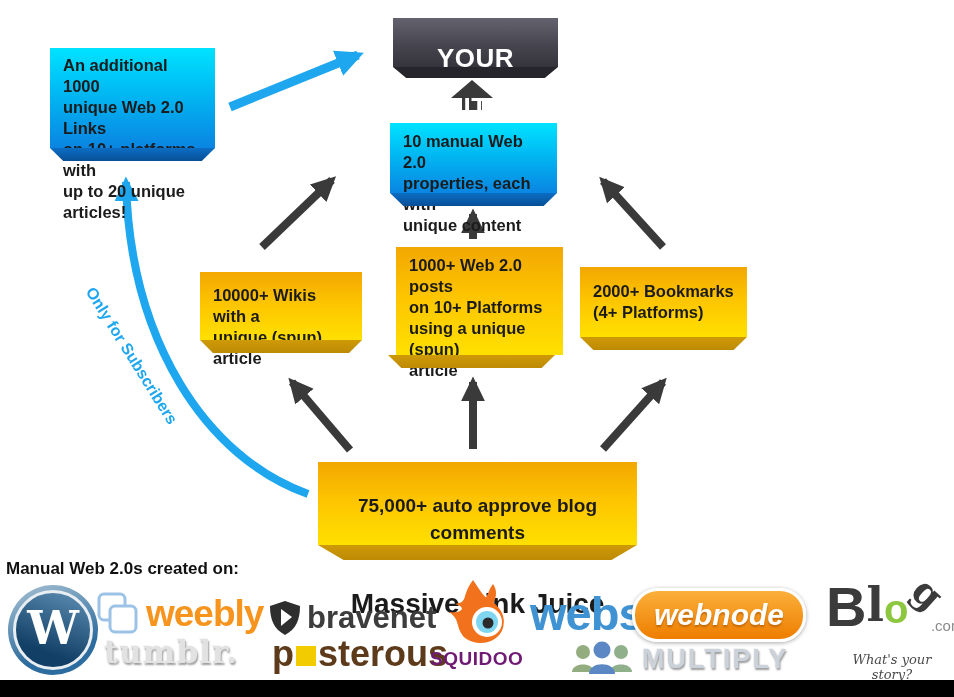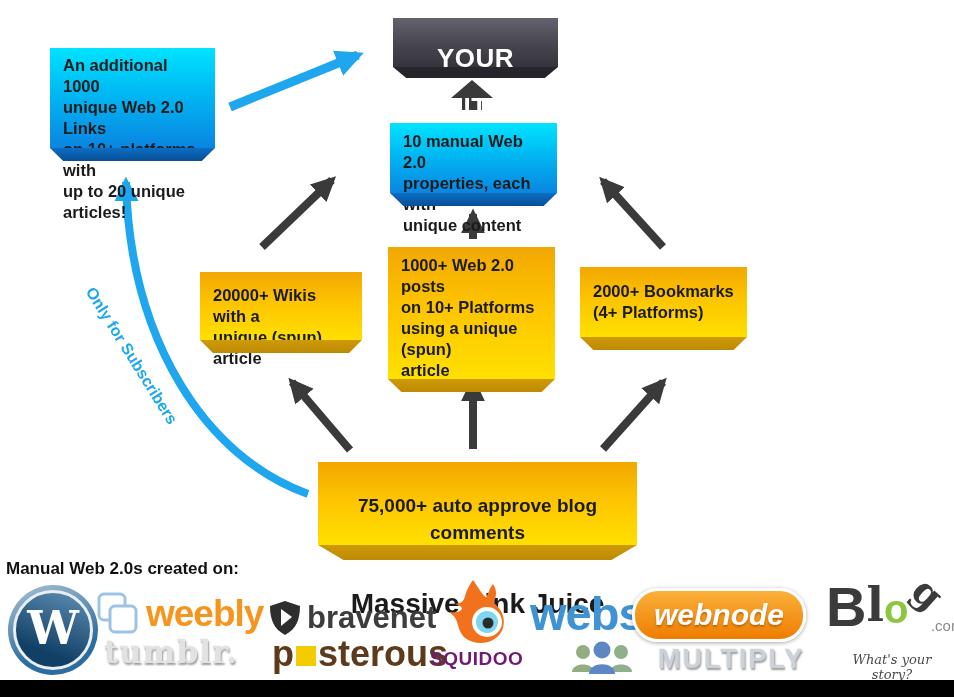--- a/index.html
+++ b/index.html
@@ -73,21 +73,21 @@
   }
   .bravenet-wrap{position:absolute;left:268px;top:600px;display:flex;align-items:center;}
   .bravenet-text{font-size:31px;font-weight:600;color:#3d3d3d;margin-left:5px;letter-spacing:0;}
   .posterous-wrap{position:absolute;left:272px;top:633px;font-size:36px;font-weight:bold;color:#5d3a1a;}
   .posterous-square{display:inline-block;width:20px;height:20px;background:#f2cb00;margin:0 2px;}
   .squidoo-wrap{position:absolute;left:430px;top:578px;width:92px;text-align:center;}
   .squidoo-text{font-size:19px;font-weight:900;color:#701a75;letter-spacing:.5px;margin-top:-4px;}
   .webs-text{position:absolute;left:530px;top:586px;font-size:47px;font-weight:bold;color:#3f93d2;letter-spacing:-1px;}
   .multiply-wrap{position:absolute;left:570px;top:640px;display:flex;align-items:center;}
   .multiply-text{
-    font-size:27px;font-weight:800;color:#ccd2da;letter-spacing:2px;margin-left:24px;
+    font-size:27px;font-weight:800;color:#ccd2da;letter-spacing:2px;margin-left:8px;
     text-shadow:1px 2px 2px #9c9c9c, -1px -1px 0 #f2f2f2;
   }
   .webnode-wrap{
     position:absolute;left:632px;top:588px;width:168px;height:48px;border-radius:26px;
     background:linear-gradient(180deg,#fbb03b,#ee7d00);
     border:3px solid #fff;box-shadow:0 1px 4px rgba(0,0,0,.35);
     display:flex;align-items:center;justify-content:center;
   }
   .webnode-text{color:#fff;font-size:30px;font-weight:bold;font-style:italic;text-shadow:0 2px 2px rgba(160,80,0,.6);}
   .blog-wrap{position:absolute;left:826px;top:578px;display:flex;align-items:flex-start;}
@@ -148,27 +148,27 @@
   </div>
 
   <div class="box blue" style="left:390px;top:123px;width:167px;">
     <div class="face" style="height:70px;">10 manual Web 2.0
 properties, each with
 unique content</div>
     <div class="base"></div>
   </div>
 
   <div class="box yellow" style="left:200px;top:272px;width:162px;">
-    <div class="face" style="height:68px;padding-top:13px;">20000+ Wikis with a
+    <div class="face" style="height:68px;padding-top:13px;">10000+ Wikis with a
 unique (spun) article</div>
     <div class="base"></div>
   </div>
 
   <div class="box yellow" style="left:388px;top:247px;width:167px;">
-    <div class="face" style="height:132px;">1000+ Web 2.0 posts
+    <div class="face" style="height:108px;margin-left:8px;">1000+ Web 2.0 posts
 on 10+ Platforms
 using a unique (spun)
 article</div>
     <div class="base"></div>
   </div>
 
   <div class="box yellow" style="left:580px;top:267px;width:167px;">
     <div class="face" style="height:70px;padding-top:14px;">2000+ Bookmarks
 (4+ Platforms)</div>
     <div class="base"></div>

